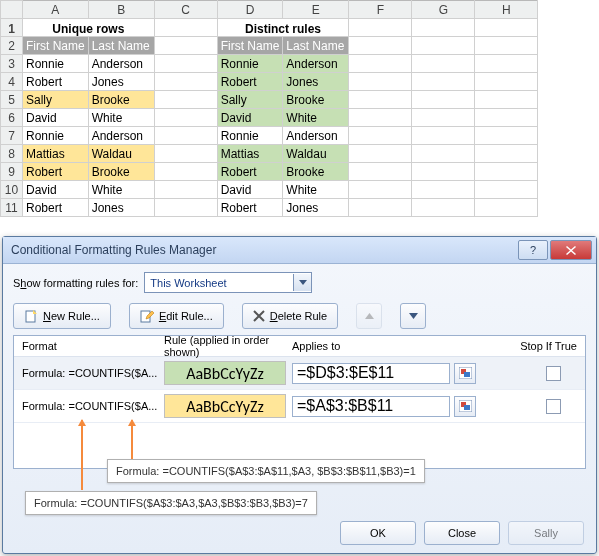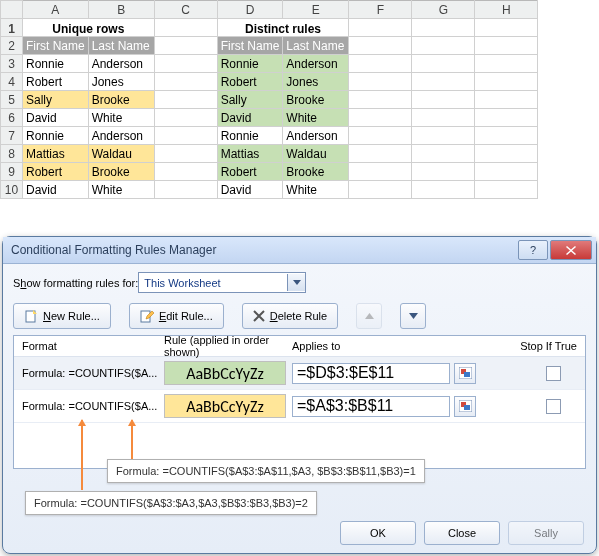--- a/index.html
+++ b/index.html
@@ -7,28 +7,28 @@
 .sheet{border-collapse:collapse;position:absolute;top:0;left:0}
 .sheet td,.sheet th{border:1px solid #d0d0d0;height:18px;padding:0 3px;font-size:12px;font-weight:400;text-align:left;white-space:nowrap;box-sizing:border-box}
 .sheet .corner{background:#eef0f0;width:22px}
 .sheet .colh{background:#eef0f0;text-align:center;color:#444;border-top:1px solid #b8b8b8}
 .sheet .rowh{background:#eef0f0;text-align:center;color:#444;width:22px}
 .sheet .headrow td{font-weight:700;text-align:center;vertical-align:bottom}
 .sheet .thrw td{background:#a6a6a6;color:#fff;font-weight:400}
 .sheet .empty{background:#fff}
 .hl-y{background:#ffe699}
 .hl-g{background:#c6e0b4}
-.dlg{position:absolute;left:2px;top:236px;width:593px;height:316px;border:1px solid #5a7aa0;background:linear-gradient(#f4f7fc,#e6edf7);box-shadow:0 2px 6px rgba(0,0,0,.3);border-radius:8px;font-size:11px}
+.dlg{position:absolute;left:2px;top:236px;width:593px;height:316px;border:1px solid #5a7aa0;background:linear-gradient(#f4f7fc,#e6edf7);box-shadow:0 2px 6px rgba(0,0,0,.3);border-radius:3px;font-size:11px}
 .titlebar{height:26px;background:linear-gradient(#d9e7fb,#c3d6f2);border-bottom:1px solid #9bb3d4;display:flex;align-items:center;padding:0 4px}
 .ttext{flex:1;padding-left:4px;font-size:12px;color:#2b3f5c}
 .tbtn{width:28px;height:18px;margin-left:2px;display:flex;align-items:center;justify-content:center;border:1px solid #7a94b8;border-radius:2px;font-size:11px}
 .tbtn.help{background:linear-gradient(#e9f1fc,#cdddf2);color:#2b3f5c}
 .tbtn.close{background:linear-gradient(#e07a7a,#c83a38);color:#fff;width:40px}
 .body{padding:8px 10px}
-.row1{display:flex;align-items:center;margin-bottom:10px}
+.row1{display:flex;align-items:center;gap:6px;margin-bottom:10px}
 .lbl u{text-decoration:underline}
 .combo{display:flex;align-items:center;border:1px solid #7b93b8;background:#fff;height:19px;width:166px}
 .combo span{flex:1;padding:0 5px;color:#153a84}
 .cbtn{width:17px;height:17px;border-left:1px solid #7b93b8;background:linear-gradient(#f2f6fc,#d6e1f0);display:flex;align-items:center;justify-content:center}
 .toolbar{display:flex;gap:18px;margin-bottom:6px;align-items:center}
 .btn{height:24px;display:flex;align-items:center;gap:5px;padding:0 10px;border:1px solid #9bb0ce;border-radius:3px;background:linear-gradient(#fdfdfe,#e6ecf5);font-size:11px}
 .btn svg{flex:none}
 .sqbtn{width:24px;height:24px;display:flex;align-items:center;justify-content:center;border-radius:3px;background:linear-gradient(#fdfdfe,#e6ecf5)}
 .sqbtn.en{border:1px solid #9bb0ce}
 .sqbtn.dis{border:1px solid #c8d2e0;opacity:.55}
@@ -173,20 +173,31 @@
         <td class="rowh">10</td>
         <td class="">David</td>
         <td class="">White</td>
         <td class="empty"></td>
         <td class="">David</td>
         <td class="">White</td>
         <td class="empty"></td>
         <td class="empty"></td>
         <td class="empty"></td>
       </tr>
+      <tr>
+        <td class="rowh">11</td>
+        <td class="">Robert</td>
+        <td class="">Jones</td>
+        <td class="empty"></td>
+        <td class="">Robert</td>
+        <td class="">Jones</td>
+        <td class="empty"></td>
+        <td class="empty"></td>
+        <td class="empty"></td>
+      </tr>
     </tbody>
 </table>
 
 <div class="dlg">
   <div class="titlebar">
     <span class="ttext">Conditional Formatting Rules Manager</span>
     <div class="tbtn help">?</div>
     <div class="tbtn close">
       <svg width="10" height="9" viewBox="0 0 10 9">
           <path d="M1 0L5 3.5 9 0 10 1 6 4.5 10 8 9 9 5 5.5 1 9 0 8 4 4.5 0 1Z" fill="#fff"></path>
@@ -278,14 +289,14 @@
   </div>
   <div class="footer">
     <div class="fbtn">OK</div>
     <div class="fbtn">Close</div>
     <div class="fbtn dis">Sally</div>
   </div>
 
   <div class="arrow v" style="left:78px;top:183px;height:70px"></div>
   <div class="arrow v" style="left:128px;top:183px;height:39px"></div>
   <div class="callout" style="left:104px;top:222px">Formula: =COUNTIFS($A$3:$A$11,$A3, $B$3:$B$11,$B3)=1</div>
-  <div class="callout" style="left:22px;top:254px">Formula: =COUNTIFS($A$3:$A3,$A3,$B$3:$B3,$B3)=2</div>
+  <div class="callout" style="left:22px;top:254px">Formula: =COUNTIFS($A$3:$A3,$A3,$B$3:$B3,$B3)=7</div>
 </div>
 
 </body></html>

